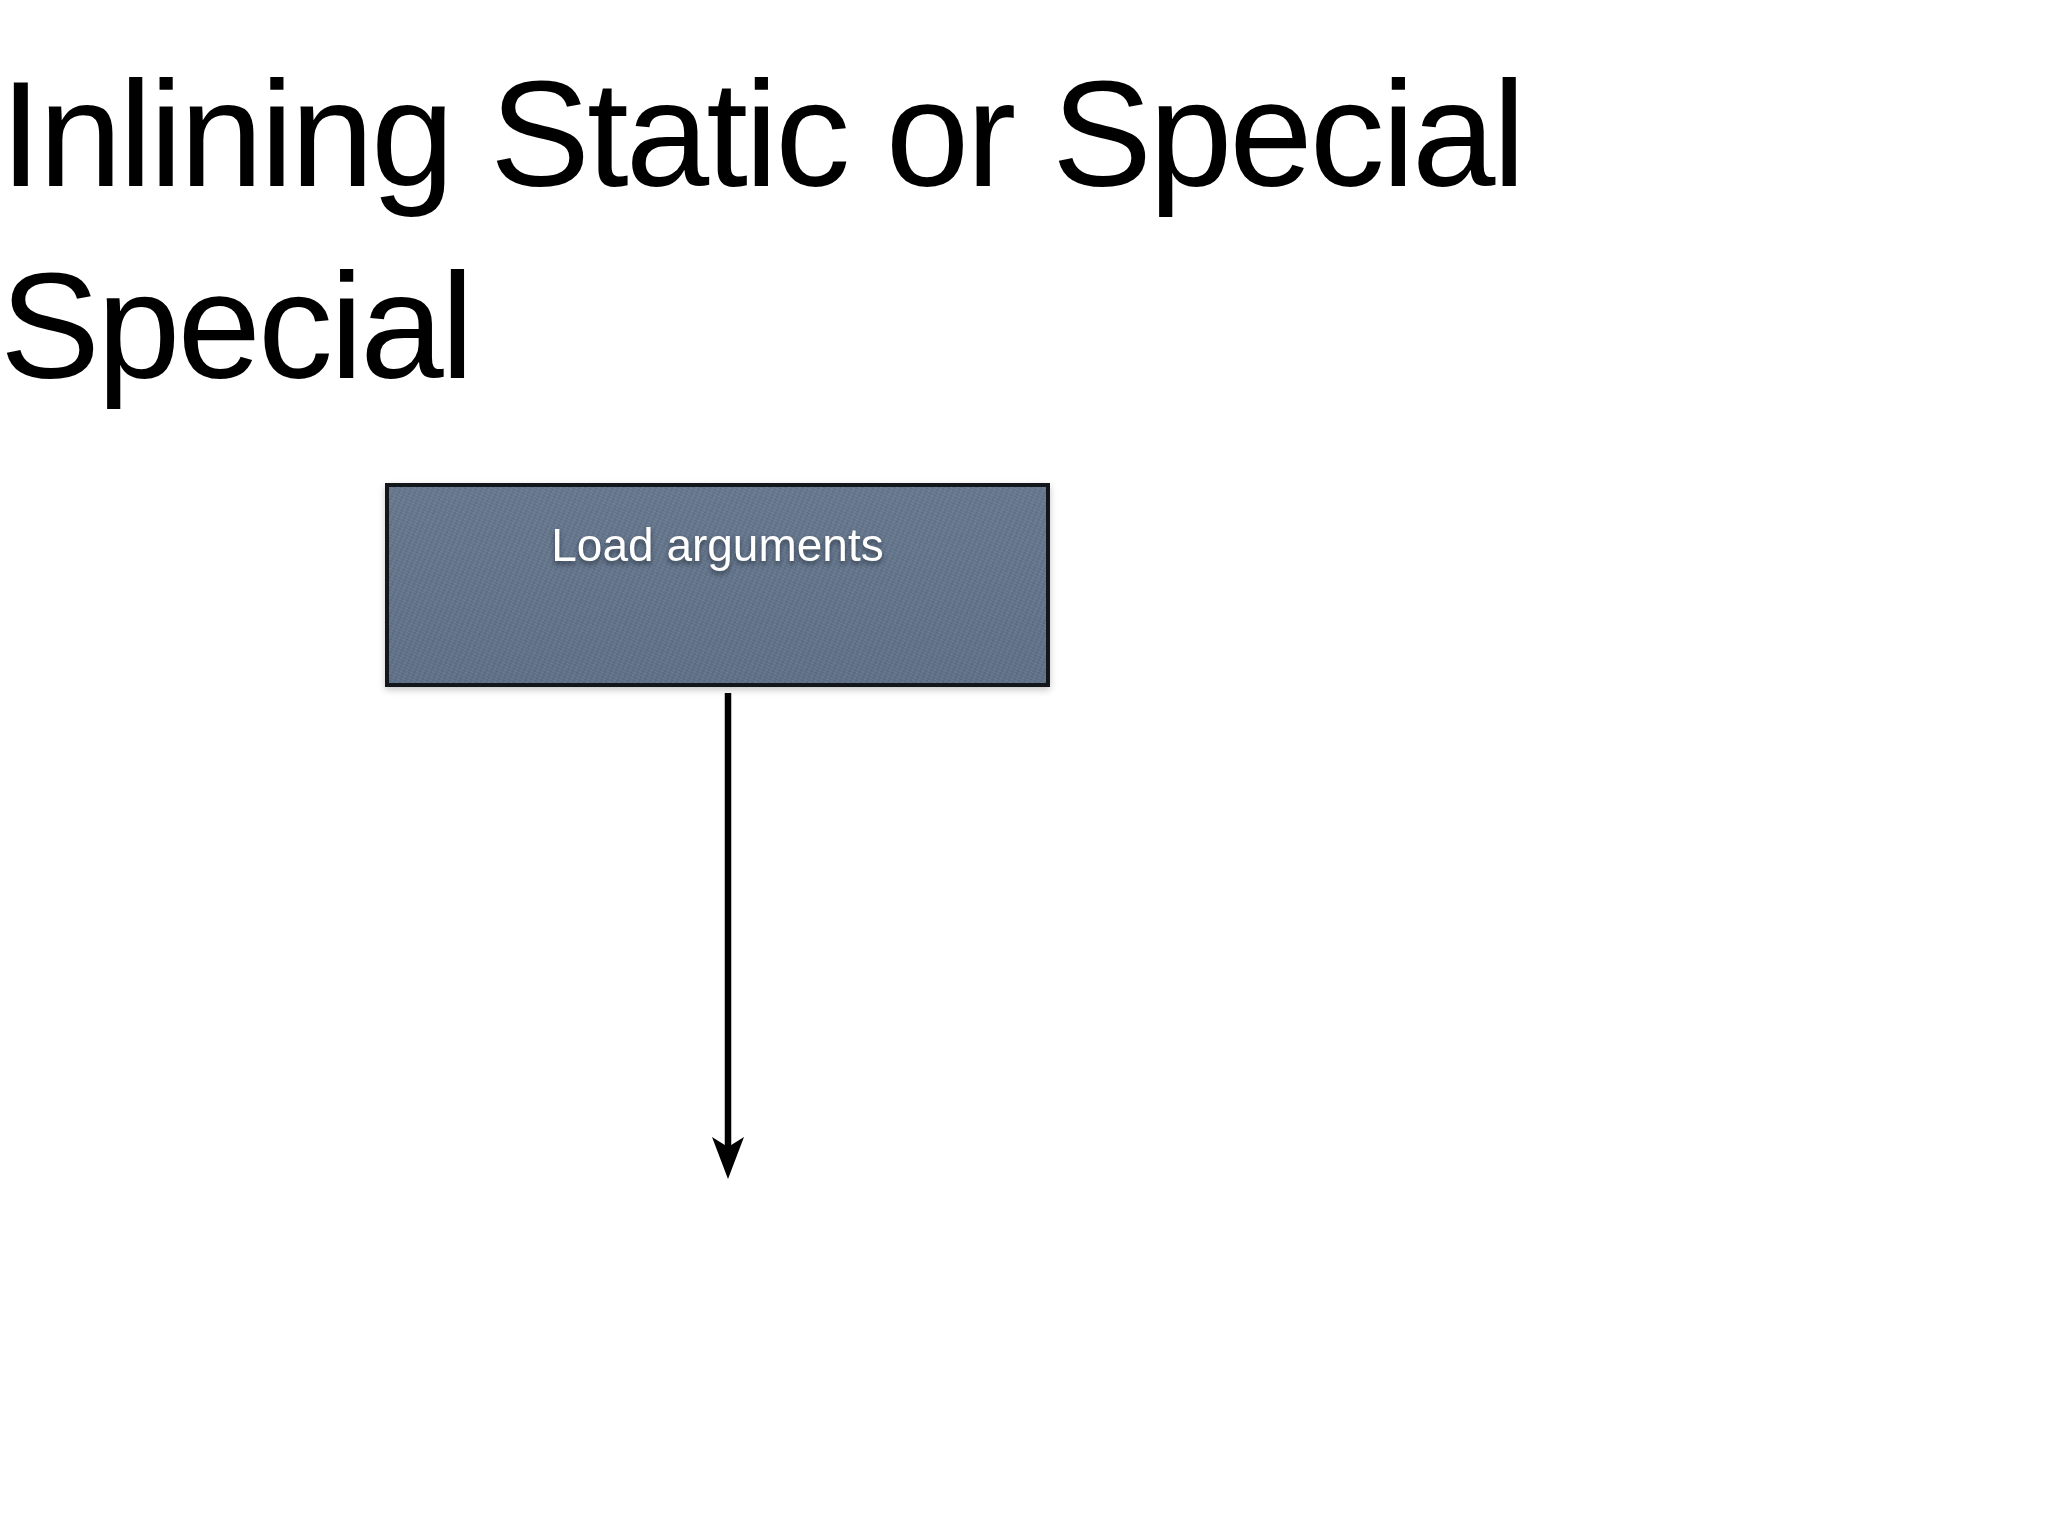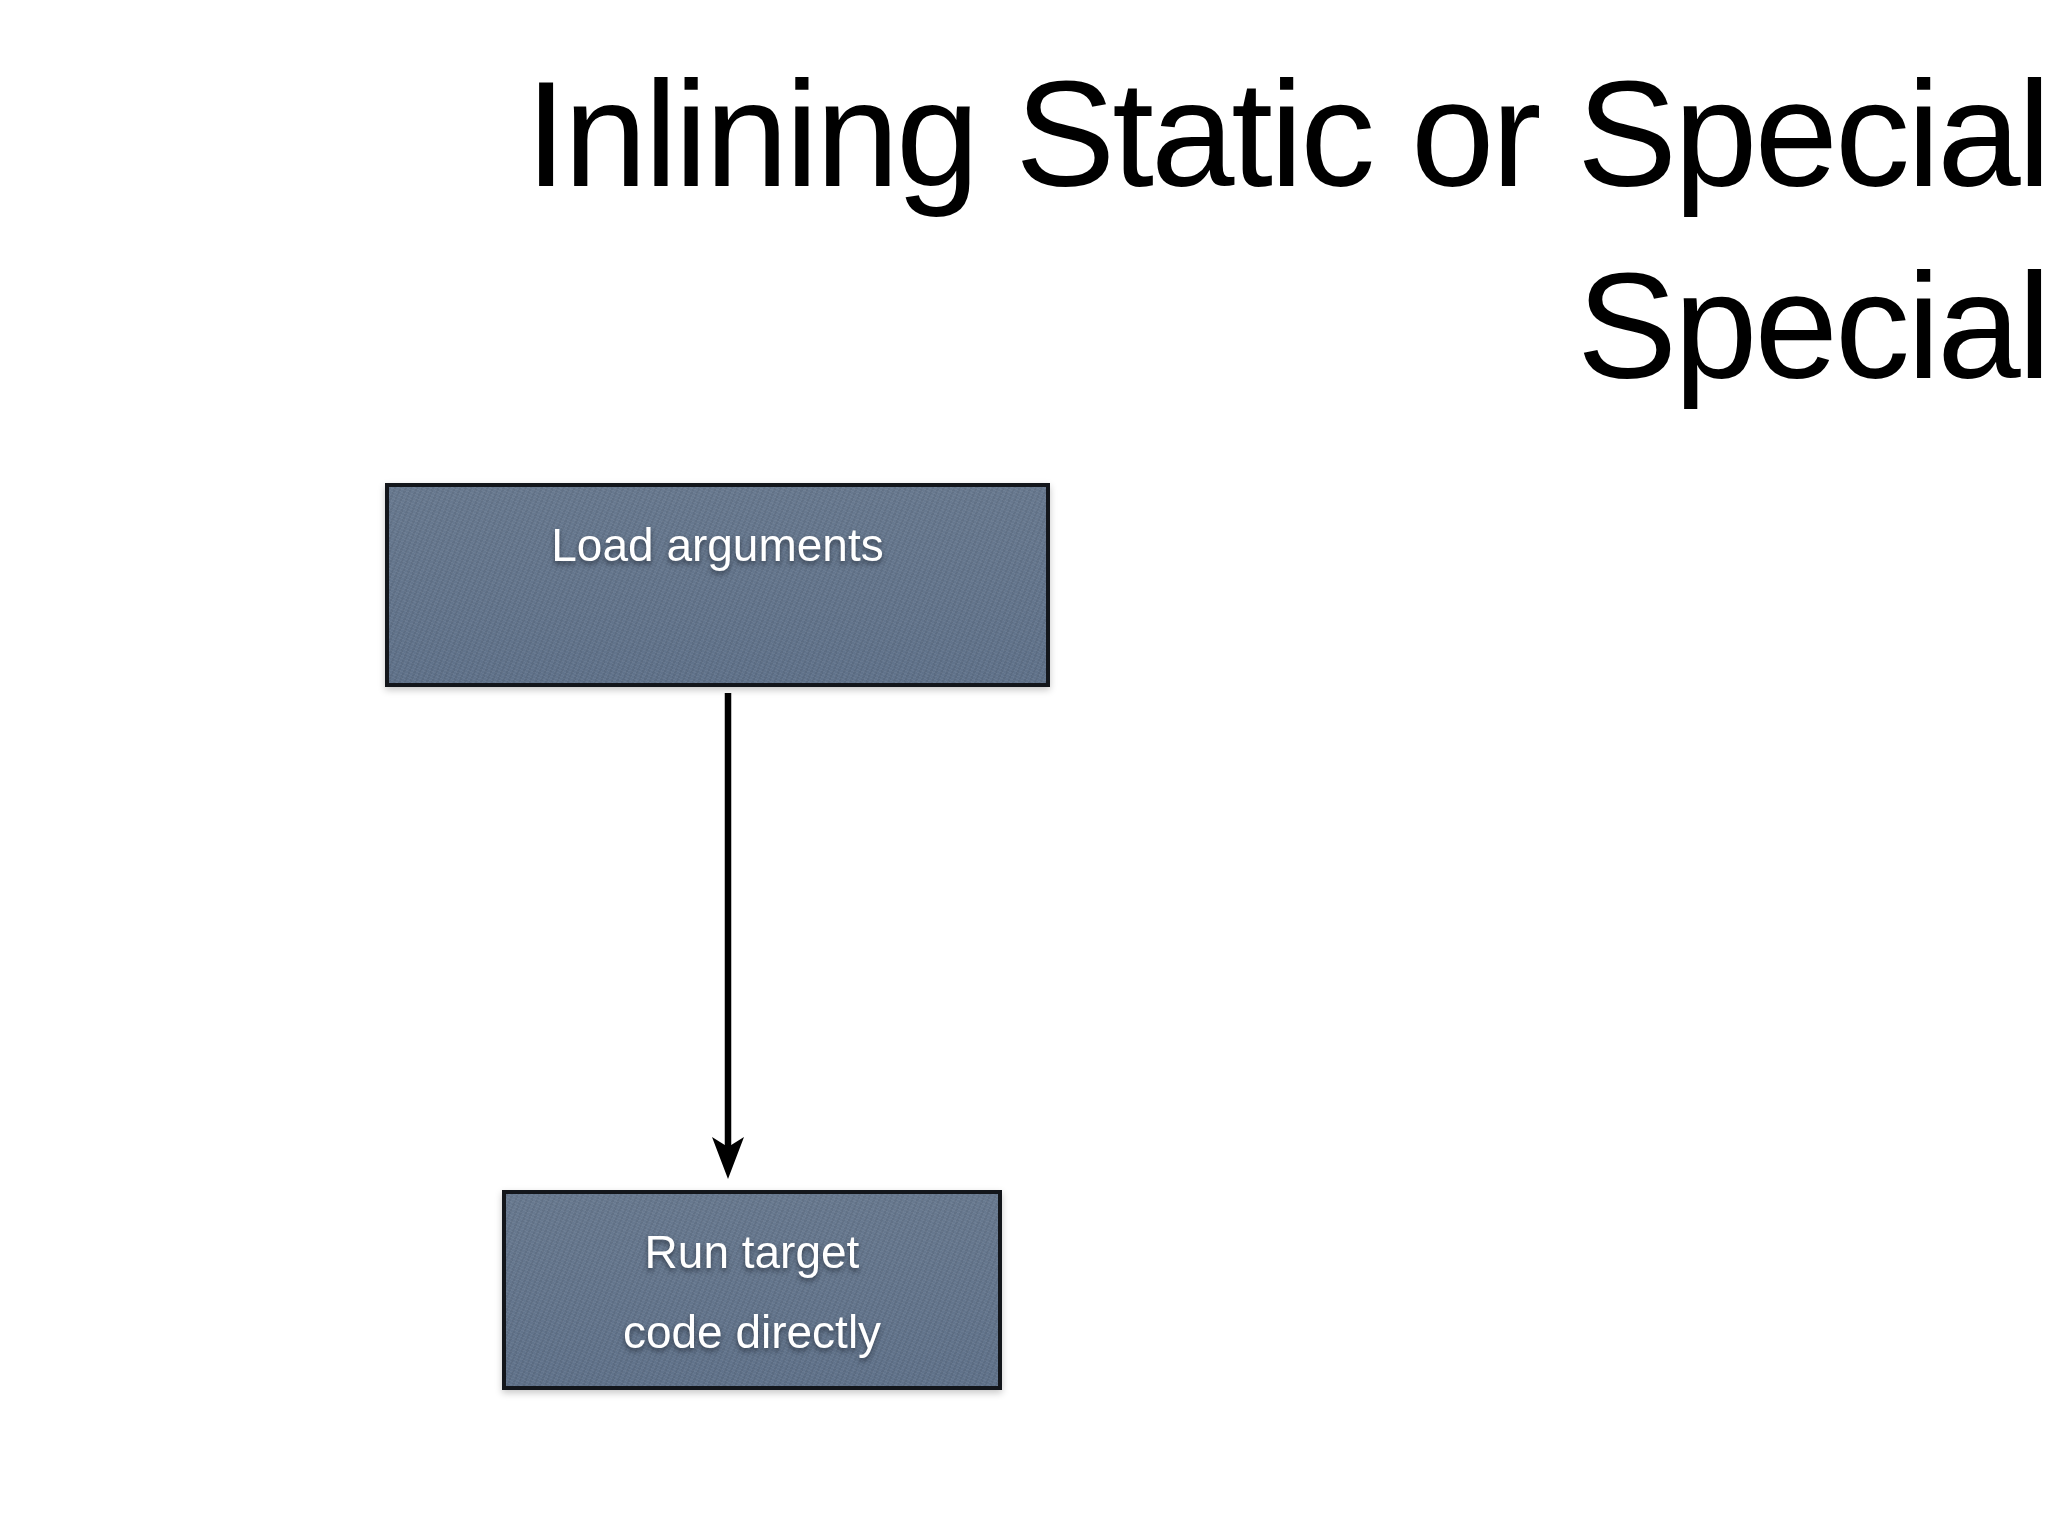--- a/index.html
+++ b/index.html
@@ -14,21 +14,21 @@
     background: #ffffff;
     overflow: hidden;
     font-family: "Liberation Sans", sans-serif;
   }
   .title {
     position: absolute;
     top: 38px;
     left: 0;
     width: 2048px;
     margin: 0;
-    text-align: right;
+    text-align: left;
     color: #000000;
     font-size: 150px;
     font-weight: 400;
     line-height: 192px;
     letter-spacing: -3px;
   }
   .title-line { display: block; }
   .node {
     position: absolute;
     box-sizing: border-box;
@@ -82,18 +82,14 @@
 
   <div class="node node-load">
     <span class="node-line">Load arguments</span>
   </div>
 
   <svg class="arrow-svg" viewBox="0 0 66 500" xmlns="http://www.w3.org/2000/svg">
     <line x1="33" y1="6" x2="33" y2="462" stroke-width="6.5" stroke="#000000"></line>
     <polygon points="33,492 17,450 33,460 49,450" fill="#000000"></polygon>
   </svg>
 
-  <div class="node node-run">
-    <span class="node-line">Run target</span>
-    <span class="node-line">code directly</span>
-  </div>
 
 </div>
 
 </body></html>

